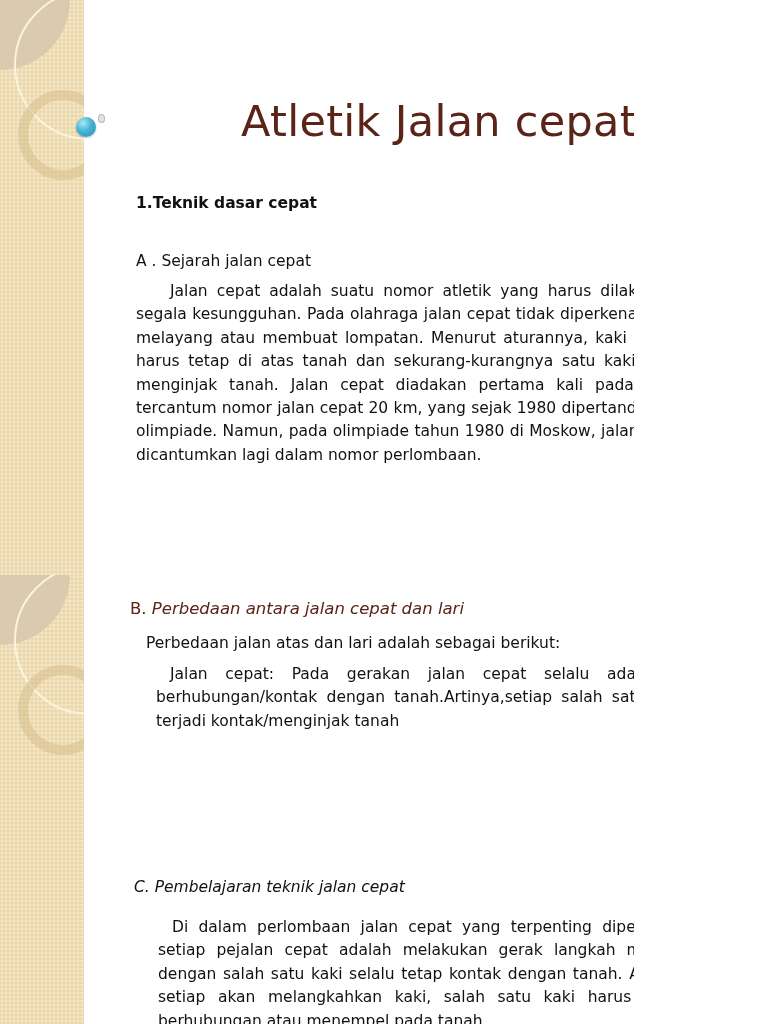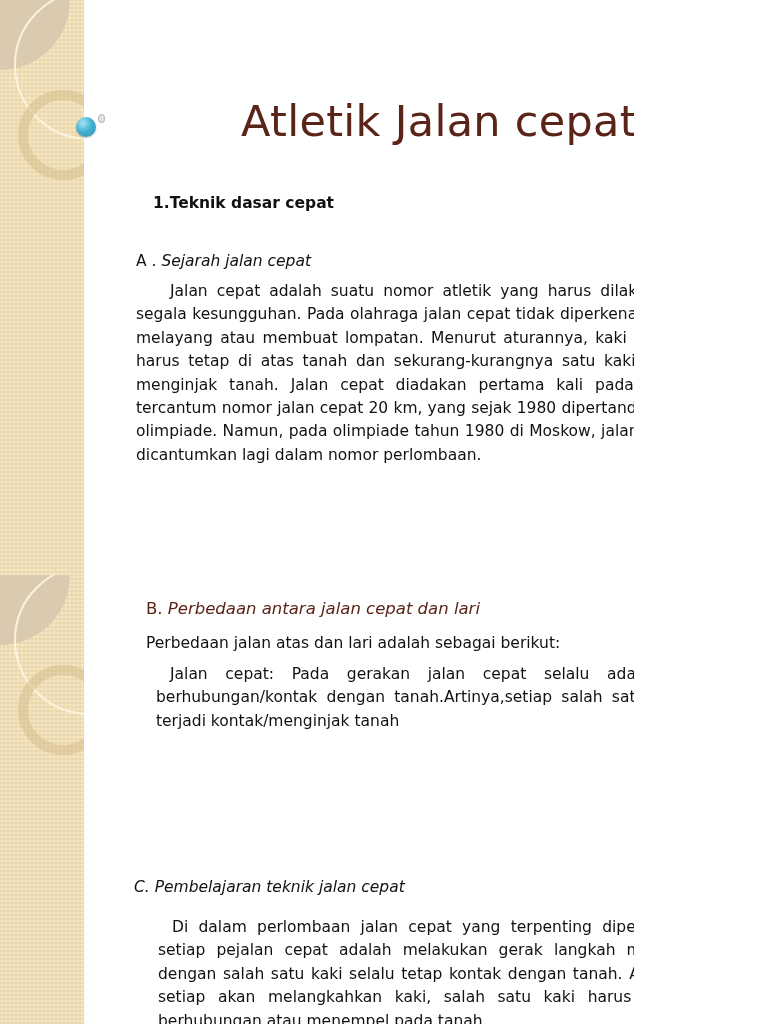--- a/index.html
+++ b/index.html
@@ -23,27 +23,27 @@
       border:10px solid rgba(214,190,140,0.55); box-sizing:border-box; }
     .clip { position:absolute; left:0; top:0; width:84px; height:100%; overflow:hidden; }
     .ball { position:absolute; left:76px; top:117px; width:20px; height:20px; border-radius:50%;
       background:radial-gradient(circle at 35% 30%, #a9e6f5 0%, #45b2d4 45%, #2a8fb5 100%);
       box-shadow:0 1px 2px rgba(0,0,0,0.25); }
     .ball-small { position:absolute; left:98px; top:114px; width:5px; height:7px; border-radius:50%;
       background:#dfe3e6; border:1px solid #b3b8bc; }
     .title { position:absolute; left:110px; top:96px; width:658px; text-align:center;
       font-family:"DejaVu Sans", sans-serif; font-size:43px; color:#5a2418; letter-spacing:0.3px; }
     .comic { font-family:"DejaVu Sans", sans-serif; color:#111; font-size:15.5px; line-height:23.4px; }
-    .h1 { position:absolute; left:136px; top:192px; font-weight:bold; font-size:15.5px;margin-left:17px; }
+    .h1 { position:absolute; left:136px; top:192px; font-weight:bold; font-size:15.5px; }
     .h-a { position:absolute; left:136px; top:250px; }
-    .h-a .it { font-style:italic; }
+    .h-a .it { }
     .para { position:absolute; text-align:justify; }
     #p1 { left:136px; top:280px; width:606px; }
     .indent { text-indent:34px; }
-    .h-b { position:absolute; left:146px; top:24px; font-size:16.5px; color:#5a2418; }
+    .h-b { position:absolute; left:130px; top:24px; font-size:16.5px; color:#5a2418; }
     .h-b .it { font-style:italic; }
     #p2 { left:146px; top:57px; width:600px; }
     #p3 { left:156px; top:88px; width:585px; text-indent:14px; }
     #p4 { left:158px; top:194px; width:585px; }
     .h-c { position:absolute; left:134px; top:301px; font-style:italic;text-align:right; }
     #p5 { left:158px; top:330px; width:585px; text-indent:14px;margin-top:11px; }
   </style>
 </head>
 <body>
 

